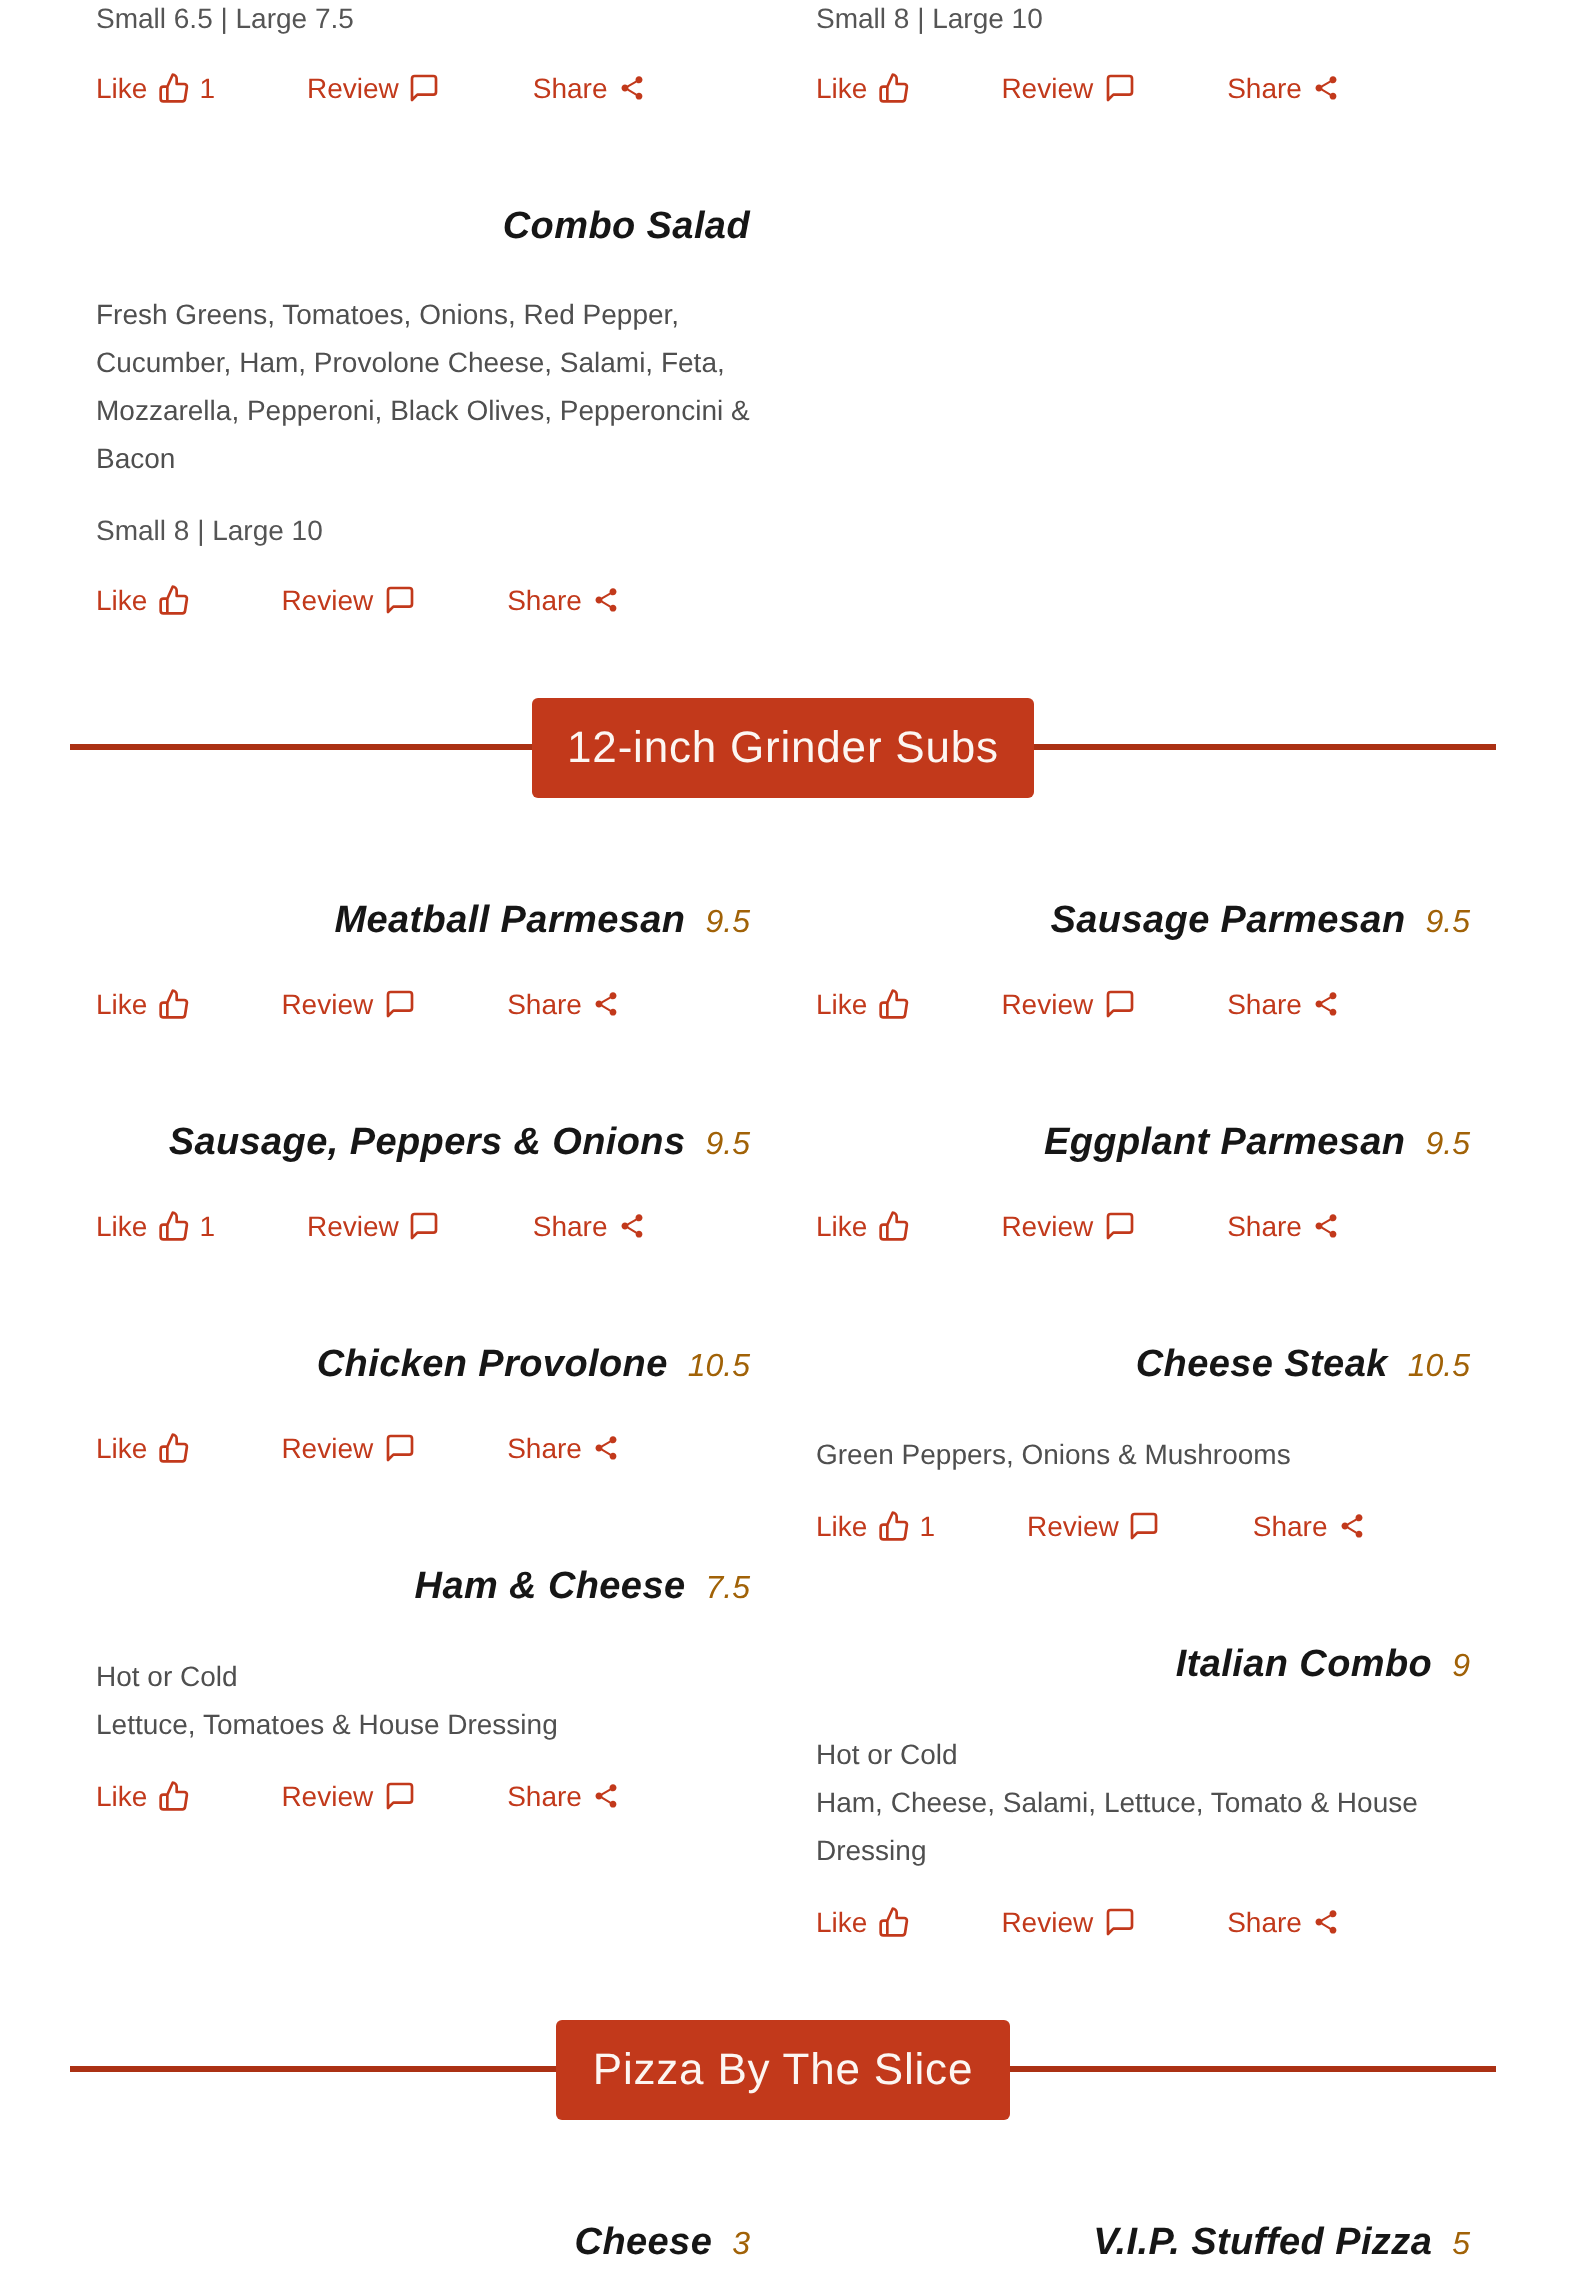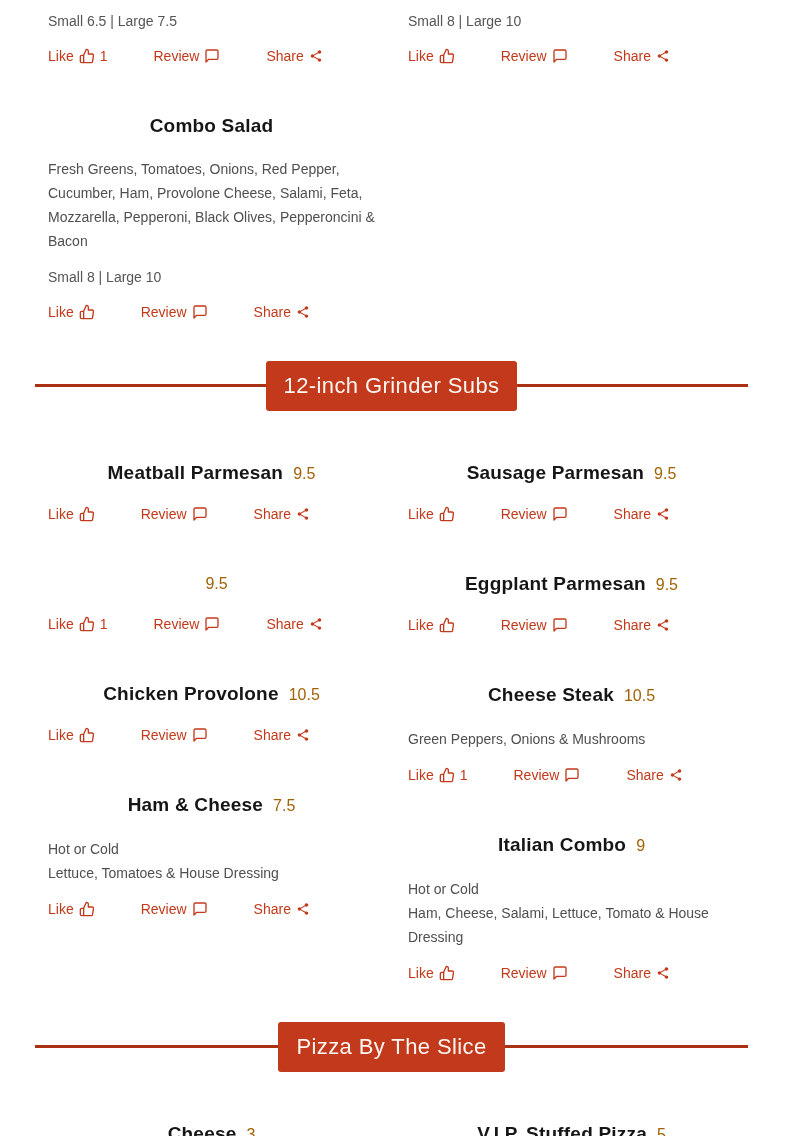--- a/index.html
+++ b/index.html
@@ -8,27 +8,27 @@
     --title:#161616;
     --muted:#4f4f4f;
     --badge_text:#fcf6f2;
     --background:#ffffff;
   }
   *{box-sizing:border-box;}
   html,body{margin:0;padding:0;}
   body{font-family:"Liberation Sans", sans-serif;background:var(--background);}
   .page{
     width:785px;height:1136px;overflow:hidden;background:var(--background);
-    padding:12px 50px 0 48px;position:relative;
+    padding:0 50px 0 48px;position:relative;
   }
   .columns{display:flex;gap:33px;align-items:flex-start;}
   .col{flex:0 0 327px;width:327px;display:flex;flex-direction:column;}
   .item{margin-bottom:49px;}
   .col .item:last-child{margin-bottom:0;}
-  .title-row{display:flex;justify-content:center;align-items:baseline;margin:0 0 19px 0;}
+  .title-row{display:flex;justify-content:flex-end;align-items:baseline;margin:0 0 19px 0;font-style:italic;}
   .title{font-size:19px;font-weight:700;color:var(--title);margin:0;line-height:24px;letter-spacing:.2px;}
   .price{font-size:16px;color:#a16207;line-height:24px;flex:0 0 auto;padding-left:10px;}
   .desc-group{margin:0 0 15px 0;}
   .desc{margin:0;font-size:14px;color:var(--muted);line-height:24px;}
   .size-price{margin:0 0 17px 0;font-size:14px;color:#555555;line-height:18px;}
   .actions{display:flex;gap:46px;align-items:center;}
   .action{display:inline-flex;align-items:center;gap:5px;color:var(--accent);
     text-decoration:none;font-size:14px;line-height:18px;cursor:pointer;}
   .icon{width:16px;height:16px;flex:0 0 auto;}
   .icon.share-glyph{width:14px;height:14px;}
@@ -162,20 +162,21 @@
             <span>Share</span>
             <svg class="icon share-glyph" viewBox="0 0 24 24">
                 <path fill="currentColor" d="M18 16.08c-.76 0-1.44.3-1.96.77L8.91 12.7c.05-.23.09-.46.09-.7s-.04-.47-.09-.7l7.05-4.11c.54.5 1.25.81 2.04.81 1.66 0 3-1.34 3-3s-1.34-3-3-3-3 1.34-3 3c0 .24.04.47.09.7L8.04 9.81C7.5 9.31 6.79 9 6 9c-1.66 0-3 1.34-3 3s1.34 3 3 3c.79 0 1.5-.31 2.04-.81l7.12 4.16c-.05.21-.08.43-.08.65 0 1.61 1.31 2.92 2.92 2.92 1.61 0 2.92-1.31 2.92-2.92s-1.31-2.92-2.92-2.92z"></path>
               </svg>
           </a>
         </div>
       </div>
 
       <div class="item">
         <div class="title-row">
+          <h3 class="title">Sausage, Peppers &amp; Onions</h3>
           <span class="price">9.5</span>
         </div>
         <div class="actions">
           <a class="action">
             <span>Like</span>
             <svg class="icon" viewBox="0 0 24 24" fill="none" stroke="currentColor" stroke-width="2" stroke-linecap="round" stroke-linejoin="round">
                 <path d="M14 9V5a3 3 0 0 0-3-3l-4 9v11h11.28a2 2 0 0 0 2-1.7l1.38-9a2 2 0 0 0-2-2.3zM7 22H4a2 2 0 0 1-2-2v-7a2 2 0 0 1 2-2h3"></path>
               </svg>
             <span class="count">1</span>
           </a>

